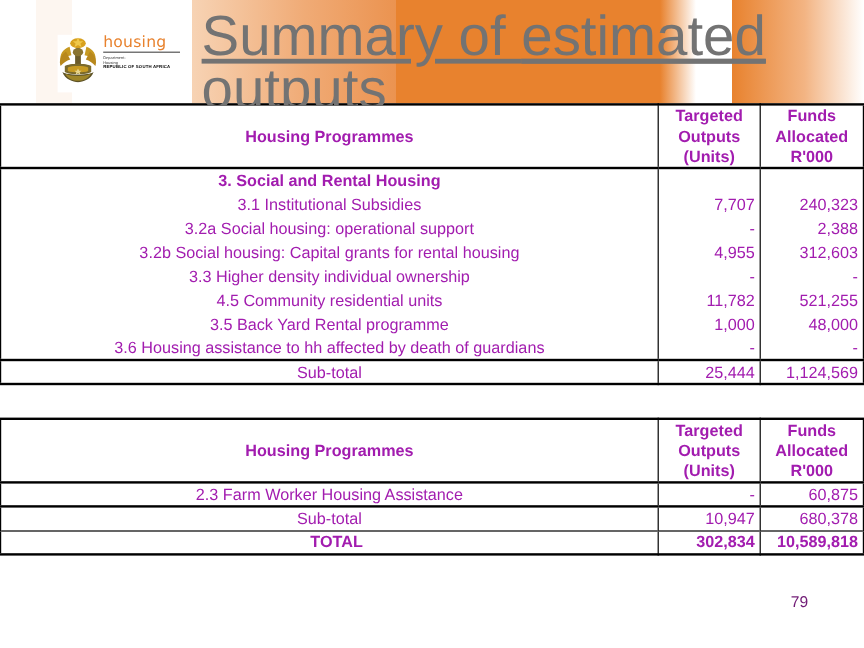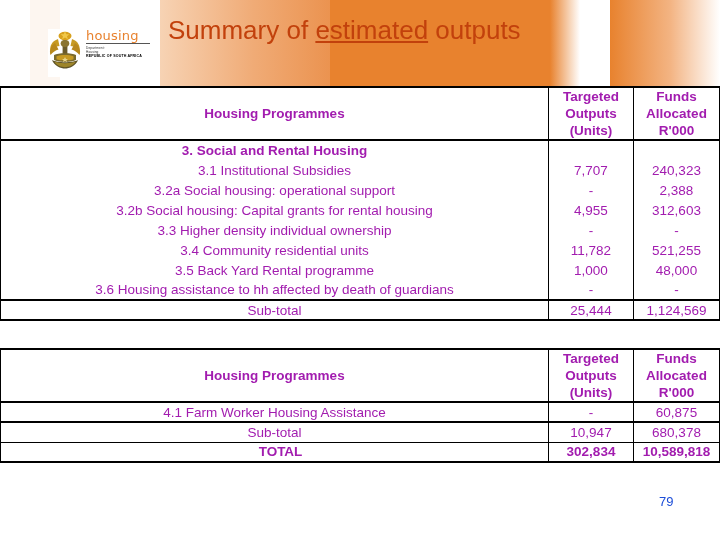--- a/index.html
+++ b/index.html
@@ -98,25 +98,26 @@
     display: block;
     margin-top: .5px;
     font-family: "Liberation Sans", sans-serif;
   }
 
   #title-text {
     position: absolute;
     left: 168px; top: 8px;
     width: 552px;
     z-index: 5;
-    font-size: 26px;
+    font-size: 47px;
     line-height: 44px;
-    color: #c2410c;
+    color: #737373;
     font-family: "Liberation Sans", sans-serif;
     white-space: pre-line;
+    text-decoration: underline;
   }
   #title-text u { text-decoration: underline; }
 
   
   .tbl-wrap {
     position: absolute;
     left: 0;
     width: 719px;
     background: #ffffff;
   }
@@ -152,36 +153,36 @@
     font-weight: bold;
     font-size: 14px;
     line-height: 17px;
     border-bottom: 2px solid #000 !important;
     padding-top: 2px; padding-bottom: 2px;
     white-space: normal;
   }
   .hdr-name { height: 58px; }
 
   .cell-name { text-align: center; }
-  .cell-num  { text-align: center; padding-right: 6px; }
+  .cell-num  { text-align: right; padding-right: 6px; }
   .row-head .cell-name { font-weight: bold; }
   .row-subtotal td { border-top: 2px solid #000; }
   .row-subtotal .cell-name { font-weight: normal; }
   .row-total td {
     border-top: 1.5px solid #000;
     font-weight: bold;
   }
   .row-total .cell-name { font-weight: bold; padding-left: 16px; }
 
   
   #page-number {
     position: absolute;
     left: 659px; top: 494px;
     font-size: 13px;
-    color: #1d4ed8;
+    color: #701a75;
     z-index: 9;
     font-family: "Liberation Sans", sans-serif;
   }
 </style>
 </head>
 <body>
 
 <div id="title-band">
   <div class="orange-strip strip-a"></div>
   <div class="orange-strip strip-b"></div>
@@ -260,21 +261,21 @@
           <td class="cell-name">3.2b Social housing: Capital grants for rental housing</td>
           <td class="cell-num">4,955</td>
           <td class="cell-num">312,603</td>
         </tr>
         <tr>
           <td class="cell-name">3.3 Higher density individual ownership</td>
           <td class="cell-num">-</td>
           <td class="cell-num">-</td>
         </tr>
         <tr>
-          <td class="cell-name">3.4 Community residential units</td>
+          <td class="cell-name">4.5 Community residential units</td>
           <td class="cell-num">11,782</td>
           <td class="cell-num">521,255</td>
         </tr>
         <tr>
           <td class="cell-name">3.5 Back Yard Rental programme</td>
           <td class="cell-num">1,000</td>
           <td class="cell-num">48,000</td>
         </tr>
         <tr>
           <td class="cell-name">3.6 Housing assistance to hh affected by death of guardians</td>
@@ -307,21 +308,21 @@
         </th>
         <th class="hdr-cell hdr-name">
           <span>Funds</span><br>
           <span>Allocated</span><br>
           <span>R'000</span>
         </th>
       </tr>
     </thead>
     <tbody>
         <tr>
-          <td class="cell-name">4.1 Farm Worker Housing Assistance</td>
+          <td class="cell-name">2.3 Farm Worker Housing Assistance</td>
           <td class="cell-num">-</td>
           <td class="cell-num">60,875</td>
         </tr>
         <tr class="row-subtotal">
           <td class="cell-name">Sub-total</td>
           <td class="cell-num">10,947</td>
           <td class="cell-num">680,378</td>
         </tr>
         <tr class="row-total">
           <td class="cell-name">TOTAL</td>

